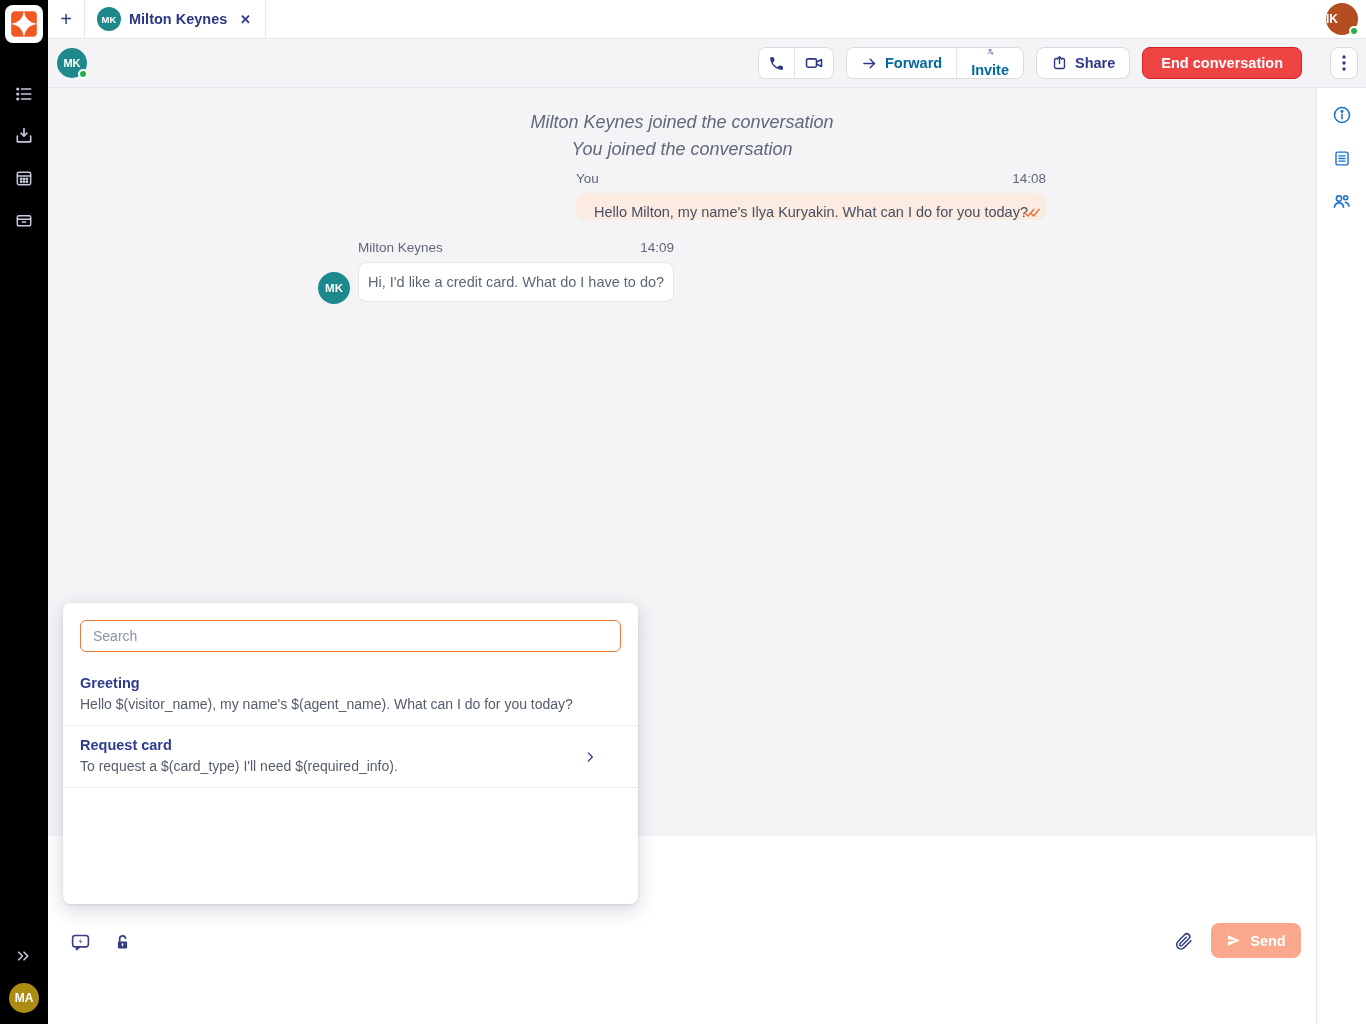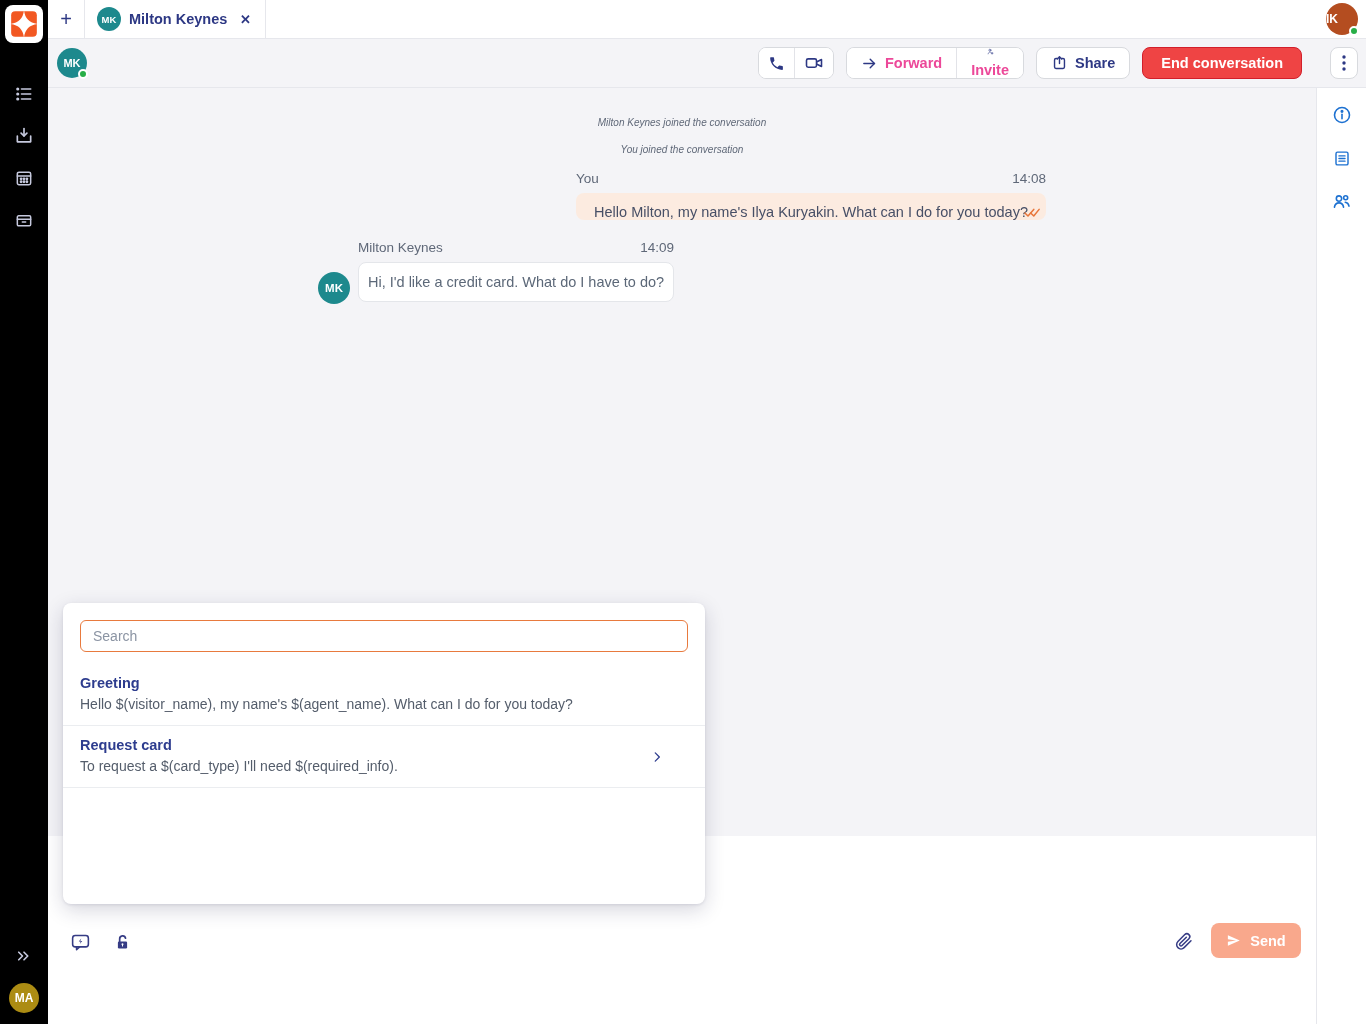--- a/index.html
+++ b/index.html
@@ -24,31 +24,31 @@
   .tab-title { font-size:14.5px; font-weight:bold; color:#2d3884; white-space:nowrap; overflow:hidden; }
   .tab-close { margin-left:auto; color:#2d3884; font-size:13px; font-weight:bold; cursor:pointer; padding:2px; }
   .topbar-avatar { position:absolute; right:8px; top:3px; width:32px; height:32px; border-radius:50%; background:#b44d20; color:#fff; font-size:12px; font-weight:bold; display:flex; align-items:center; cursor:pointer; }
   .status-dot { position:absolute; right:-1px; bottom:-1px; width:10px; height:10px; border-radius:50%; background:#27ae47; border:2px solid #fff; }
 
   
   .chat-header { position:absolute; left:48px; top:39px; width:1318px; height:49px; background:#f4f4f7; border-bottom:1px solid #e6e7ec; display:flex; align-items:center; z-index:10; }
   .ch-avatar { position:relative; width:30px; height:30px; margin-left:9px; border-radius:50%; background:#1d898d; color:#fff; font-size:11px; font-weight:bold; display:flex; align-items:center; justify-content:center; cursor:pointer; }
   .ch-actions { margin-left:auto; display:flex; align-items:center; gap:12px; padding-right:8px; }
   .btn-group { display:flex; background:#fff; border:1px solid #d8dade; border-radius:8px; overflow:hidden; height:32px; }
-  .seg { display:flex; align-items:center; justify-content:center; gap:7px; padding:0 14px; cursor:pointer; font-size:14.5px; font-weight:bold; color:#ec4899; background:#fff; border:none; }
+  .seg { display:flex; align-items:center; justify-content:center; gap:7px; padding:0 14px; cursor:pointer; font-size:14.5px; font-weight:bold; color:#0369a1; background:#fff; border:none; }
   .seg + .seg { border-left:1px solid #e2e3e8;flex-direction:column; }
   .seg.icon-only { padding:0 9px; }
   .btn { height:32px; display:flex; align-items:center; gap:7px; padding:0 14px; background:#fff; border:1px solid #d8dade; border-radius:8px; font-size:14.5px; font-weight:bold; color:#2d3884; cursor:pointer; }
   .btn-danger { background:#ef4444; border-color:#d21f2b; color:#fff; padding:0 18px; }
   .kebab-btn { width:28px; height:32px; margin-left:16px; background:#fff; border:1px solid #d8dade; border-radius:8px; display:flex; align-items:center; justify-content:center; cursor:pointer; }
 
   
   .chat-area { position:absolute; left:48px; top:88px; width:1268px; height:799px; background:#f4f4f7; overflow:hidden; }
   .thread { width:728px; margin:0 auto; padding-top:21px; display:flex; flex-direction:column; }
-  .sysmsg { text-align:center; font-style:italic; font-size:10px; color:#5f6878; line-height:27px; }
+  .sysmsg { text-align:center; font-style:italic; font-size:18px; color:#5f6878; line-height:27px; }
   .msg { width:fit-content; display:flex; flex-direction:column; }
   .msg-agent { align-self:flex-end; margin-top:8px; }
   .msg-visitor { align-self:flex-start; margin-top:20px; }
   .meta { display:flex; justify-content:space-between; gap:40px; font-size:13.5px; color:#5f6878; margin-bottom:7px; }
   .msg-visitor .meta { margin-left:40px; }
   .bubble-agent { position:relative; background:#fcebe0; border-radius:8px; padding:11px 18px 0 18px; font-size:14.5px; color:#474f66; }
   .read-receipt { position:absolute; right:6px; bottom:2px; }
   .visitor-row { display:flex; align-items:flex-end; gap:8px; }
   .msg-avatar { width:32px; height:32px; border-radius:50%; background:#1d898d; color:#fff; font-size:11.5px; font-weight:bold; display:flex; align-items:center; justify-content:center; flex:0 0 auto; margin-bottom:-2px; }
   .bubble-visitor { background:#fff; border:1px solid #e4e6ea; border-radius:8px; padding:11px 9px; font-size:14.5px; color:#5c6878; }
@@ -60,21 +60,21 @@
   
   .composer { position:absolute; left:48px; top:836px; width:1268px; height:137px; background:#fff; }
   .composer-input { position:absolute; left:24px; top:26px; width:900px; border:none; outline:none; font-size:15px; color:#39414f; background:transparent; font-family:"Liberation Sans", sans-serif; }
   .composer-input::placeholder { color:#8b94a3; opacity:1; }
   .composer-left { position:absolute; left:22px; bottom:20px; display:flex; align-items:center; gap:23px; }
   .icon-btn { background:none; border:none; cursor:pointer; padding:0; display:flex; align-items:center; justify-content:center; }
   .attach-btn { position:absolute; right:123px; bottom:21px; }
   .send-btn { position:absolute; right:15px; bottom:15px; width:90px; height:35px; background:#f9a88c; border:none; border-radius:8px; color:#fff; font-size:14.5px; font-weight:bold; display:flex; align-items:center; justify-content:center; gap:9px; cursor:pointer; font-family:"Liberation Sans", sans-serif; }
 
   
-  .canned-popup { position:absolute; left:63px; top:603px; width:642px; height:301px; background:#fff; border-radius:8px; box-shadow:0 6px 20px rgba(30,30,70,0.18), 0 1px 3px rgba(30,30,70,0.10); z-index:40; }
+  .canned-popup { position:absolute; left:63px; top:603px; width:575px; height:301px; background:#fff; border-radius:8px; box-shadow:0 6px 20px rgba(30,30,70,0.18), 0 1px 3px rgba(30,30,70,0.10); z-index:40; }
   .canned-search-wrap { padding:17px 17px 12px 17px; }
   .canned-search { width:100%; height:32px; border:1.5px solid #e87a3e; border-radius:6px; padding:0 12px; font-size:14px; color:#39414f; outline:none; font-family:"Liberation Sans", sans-serif; }
   .canned-search::placeholder { color:#8b94a3; opacity:1; }
   .canned-item { position:relative; padding:11px 60px 13px 17px; border-bottom:1px solid #ebedf0; cursor:pointer; }
   .ci-title { font-size:14.5px; font-weight:bold; color:#2d3c8e; margin-bottom:5px; }
   .ci-text { font-size:14px; color:#545d6b; }
   .ci-chevron { position:absolute; right:41px; top:50%; transform:translateY(-50%); display:flex; }
 
   svg { display:block; }
 </style>

